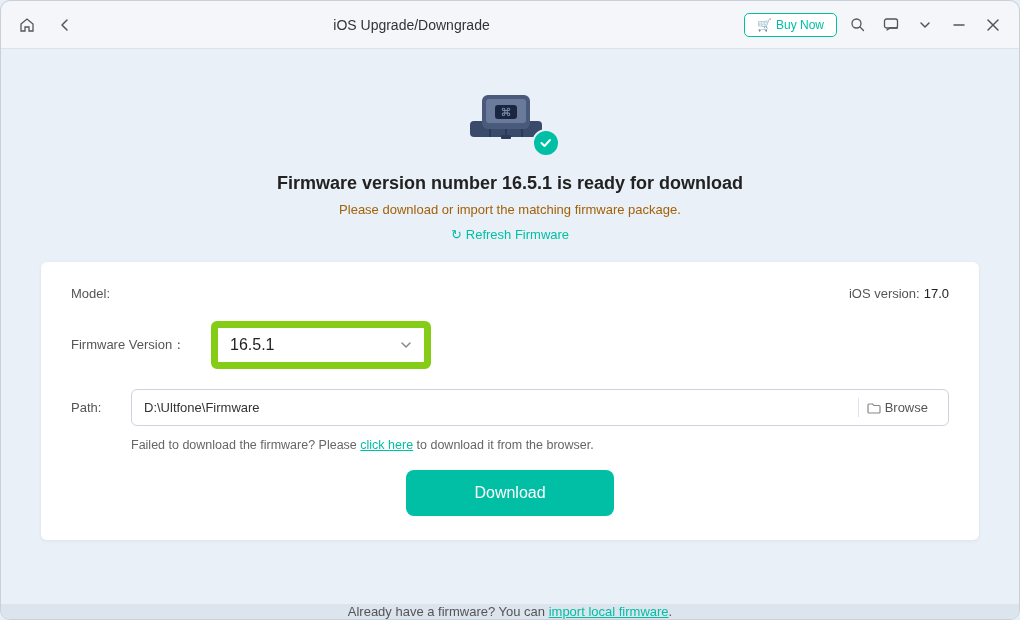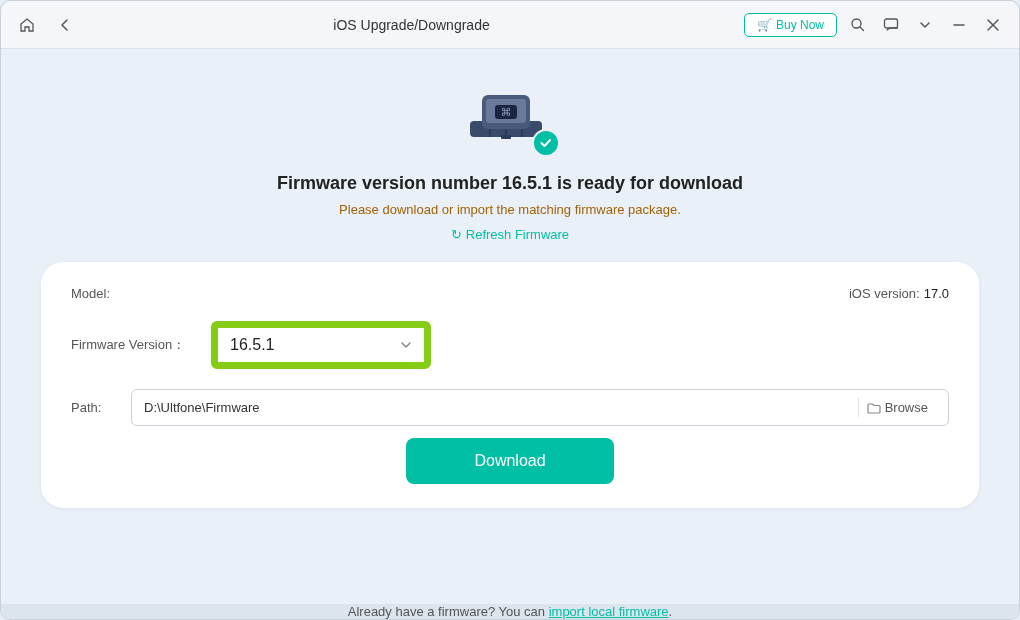--- a/index.html
+++ b/index.html
@@ -122,21 +122,21 @@
       display: flex;
       align-items: center;
       gap: 4px;
       margin-bottom: 20px;
       text-decoration: none;
     }
 
     
     .card {
       background: white;
-      border-radius: 22px;
+      border-radius: 6px;
       padding: 24px 30px;
       width: 100%;
       max-width: 940px;
       box-shadow: 0 1px 4px rgba(0,0,0,0.06);
     }
 
     .card-row {
       display: flex;
       align-items: center;
       margin-bottom: 20px;
@@ -383,20 +383,23 @@
         <span class="path-text">D:\Ultfone\Firmware</span>
         <div class="browse-btn">
           <svg width="14" height="14" viewBox="0 0 14 14" fill="none">
             <path d="M1 4C1 3.4 1.4 3 2 3H5.5L7 4.5H12C12.6 4.5 13 4.9 13 5.5V11C13 11.6 12.6 12 12 12H2C1.4 12 1 11.6 1 11V4Z" stroke="#888" stroke-width="1.2" fill="none"></path>
           </svg>
           <span>Browse</span>
         </div>
       </div>
     </div>
 
+    <div class="error-row">
+      <span>Failed to download the firmware? Please </span><a>click here</a><span> to download it from the browser.</span>
+    </div>
 
     <button class="download-btn">Download</button>
 
   </div>
 </div>
 
 <div class="footer">
   <span>Already have a firmware? You can </span><a>import local firmware</a><span>.</span>
 </div>
 

